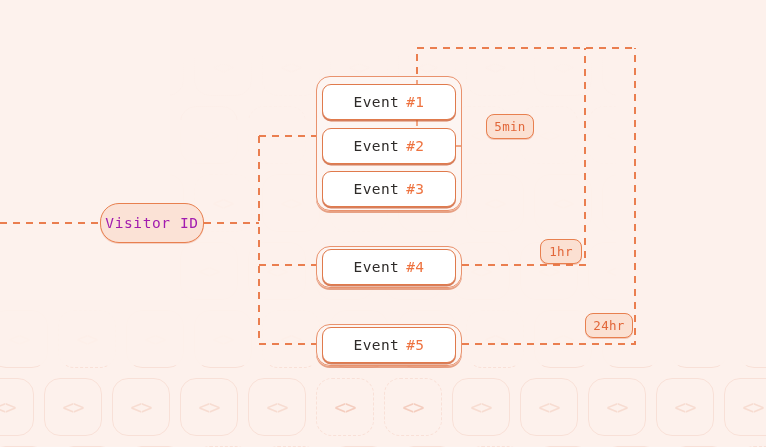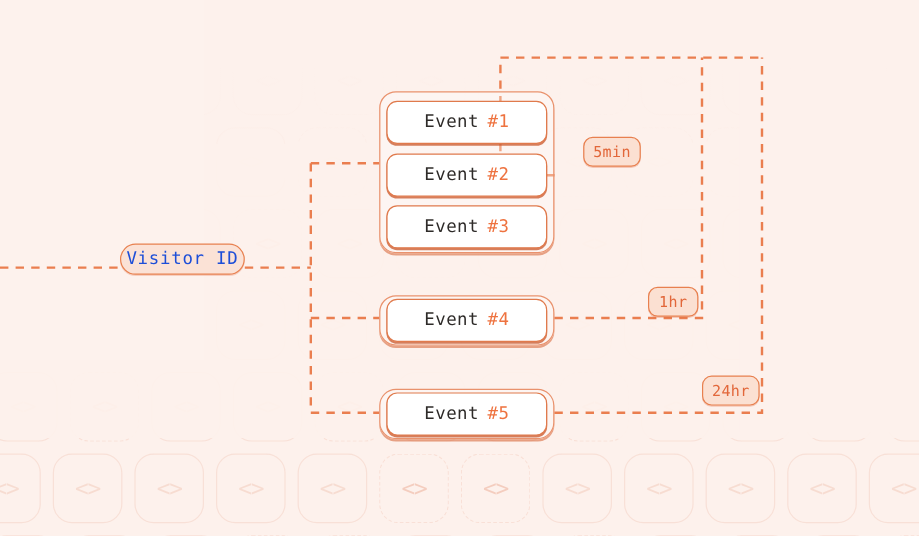--- a/index.html
+++ b/index.html
@@ -96,29 +96,29 @@
     inset: 0;
     z-index: 3;
   }
 
   
   .visitor-node {
     position: absolute;
     left: 100px;
     top: 203px;
     width: 104px;
-    height: 26px;
+    height: 40px;
     background: #fbe2d6;
     border: 1.6px solid #e8804f;
     border-radius: 19px;
     box-sizing: border-box;
     display: flex;
     align-items: center;
     justify-content: center;
-    color: #1d4ed8;
+    color: #a21caf;
     font-size: 14.5px;
     letter-spacing: 0.6px;
     box-shadow: 0 1px 0 rgba(226,103,58,0.25);
   }
 
   
   .group-shell {
     position: absolute;
     border: 1.5px solid #e9926d;
     border-radius: 14px;

